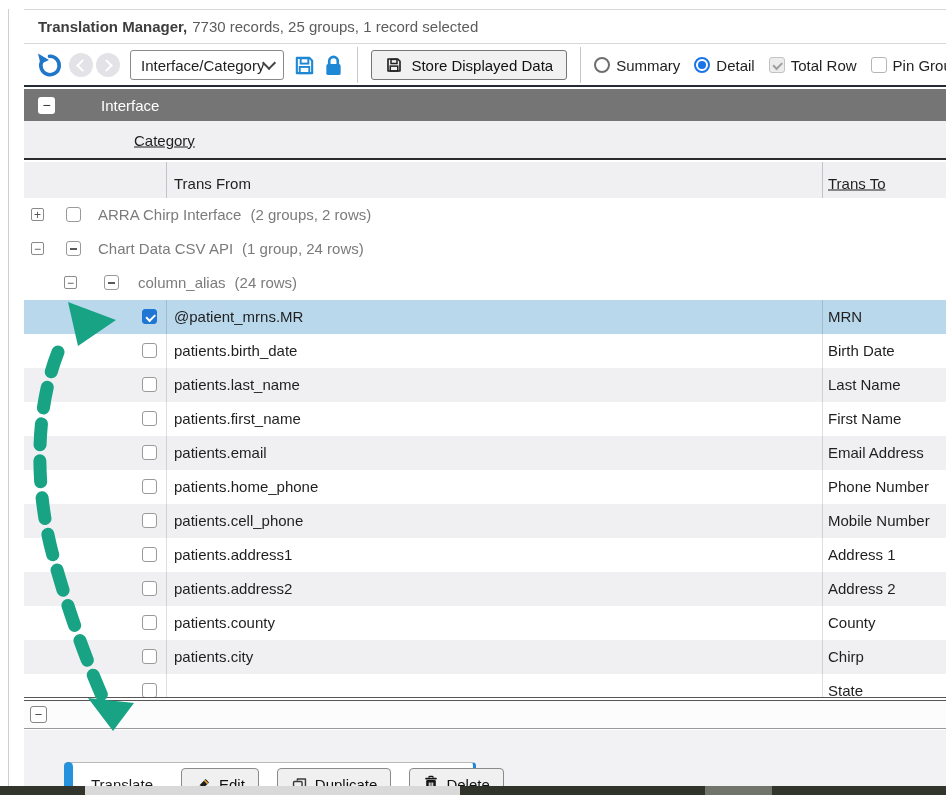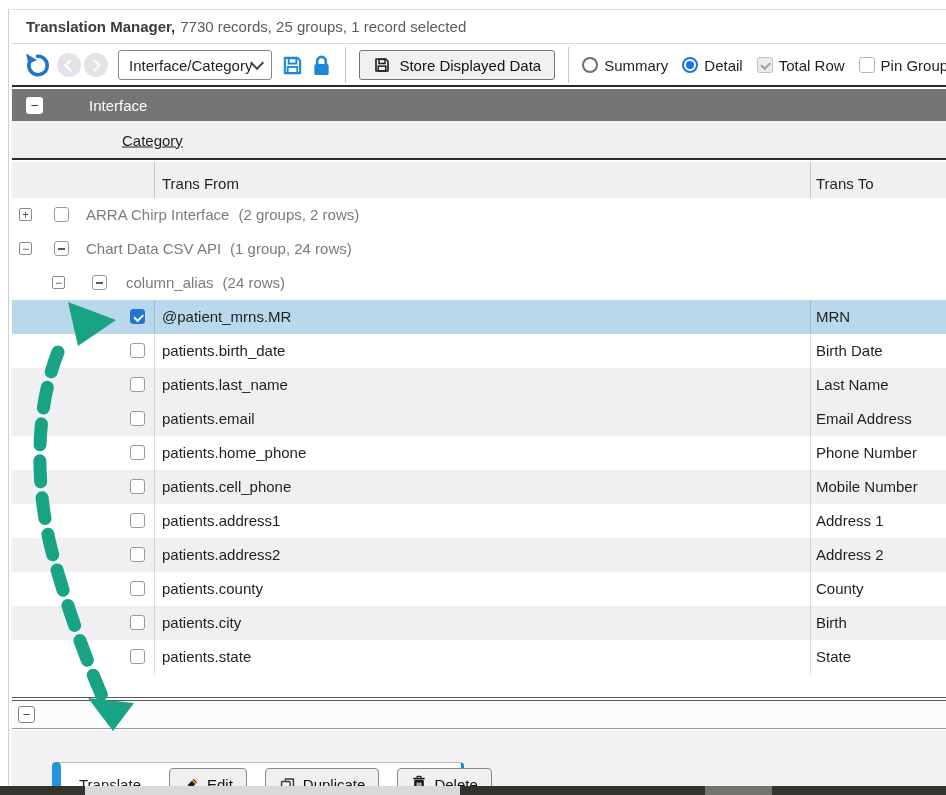--- a/index.html
+++ b/index.html
@@ -1,21 +1,21 @@
 <!DOCTYPE html>
 <html><head>
 <meta charset="utf-8">
 <style>
   html,body{margin:0;padding:0;}
   body{
     width:946px;height:795px;position:relative;overflow:hidden;
     background:#ffffff;font-family:"Liberation Sans",sans-serif;
     -webkit-font-smoothing:antialiased;
   }
-  .sec{position:absolute;left:12px;right:0;box-sizing:border-box;}
+  .sec{position:absolute;left:24px;right:0;box-sizing:border-box;}
 
   
   #titlebar{top:9px;height:35px;border-top:1px solid #d8d8d8;border-bottom:1px solid #d8d8d8;
     display:flex;align-items:center;padding-left:14px;font-size:15px;}
   #titlebar .tbold{font-weight:bold;color:#3d3d3d;}
   #titlebar .tsum{color:#5c5c5c;margin-left:5px;}
 
   
   #toolbar{top:45px;height:42px;display:flex;align-items:center;padding-left:12px;
     border-bottom:2px solid #242a36;font-size:15px;color:#1f1f1f;white-space:nowrap;}
@@ -149,21 +149,21 @@
   <span class="minibox">−</span>
   <span class="lbl">Interface</span>
 </div>
 <div class="sec" id="catrow">
   <span class="lbl">Category</span>
 </div>
 <div class="sec" id="colhdr">
   <span class="vline" style="left:142px;"></span>
   <span class="vline" style="left:798px;"></span>
   <span class="lbl" style="left:150px;">Trans From</span>
-  <span class="lbl" style="left:804px;">Trans To</span>
+  <span class="lbl" style="left:804px;text-decoration:underline;">Trans To</span>
 </div>
 
 <div class="sec" id="rows">
   <div class="grow lv1">
     <span class="tg">+</span>
     <span class="cb"></span>
     <span class="gtext"><span class="glabel">ARRA Chirp Interface</span><span class="gdetail">(2 groups, 2 rows)</span></span>
   </div>
 
   <div class="grow lv1">
@@ -195,20 +195,27 @@
   </div>
 
   <div class="drow shade">
     <span class="vline" style="left:142px;"></span>
     <span class="vline" style="left:798px;"></span>
     <span class="cb"></span>
     <span class="from">patients.last_name</span>
     <span class="to">Last Name</span>
   </div>
 
+  <div class="drow">
+    <span class="vline" style="left:142px;"></span>
+    <span class="vline" style="left:798px;"></span>
+    <span class="cb"></span>
+    <span class="from">patients.first_name</span>
+    <span class="to">First Name</span>
+  </div>
 
   <div class="drow shade">
     <span class="vline" style="left:142px;"></span>
     <span class="vline" style="left:798px;"></span>
     <span class="cb"></span>
     <span class="from">patients.email</span>
     <span class="to">Email Address</span>
   </div>
 
   <div class="drow">
@@ -249,28 +256,27 @@
     <span class="cb"></span>
     <span class="from">patients.county</span>
     <span class="to">County</span>
   </div>
 
   <div class="drow shade">
     <span class="vline" style="left:142px;"></span>
     <span class="vline" style="left:798px;"></span>
     <span class="cb"></span>
     <span class="from">patients.city</span>
-    <span class="to">Birth</span>
-  </div>
-
-  <div class="drow">
-    <span class="vline" style="left:142px;"></span>
-    <span class="vline" style="left:798px;"></span>
-    <span class="cb"></span>
-    <span class="from">patients.state</span>
+    <span class="to">Chirp</span>
+  </div>
+
+  <div class="drow">
+    <span class="vline" style="left:142px;"></span>
+    <span class="vline" style="left:798px;"></span>
+    <span class="cb"></span>
     <span class="to">State</span>
   </div>
 </div>
 
 <div class="sec" id="split"></div>
 <div class="sec" id="collapserow">
   <span class="minibox">−</span>
 </div>
 <div class="sec" id="footer">
   <div id="tcard">

